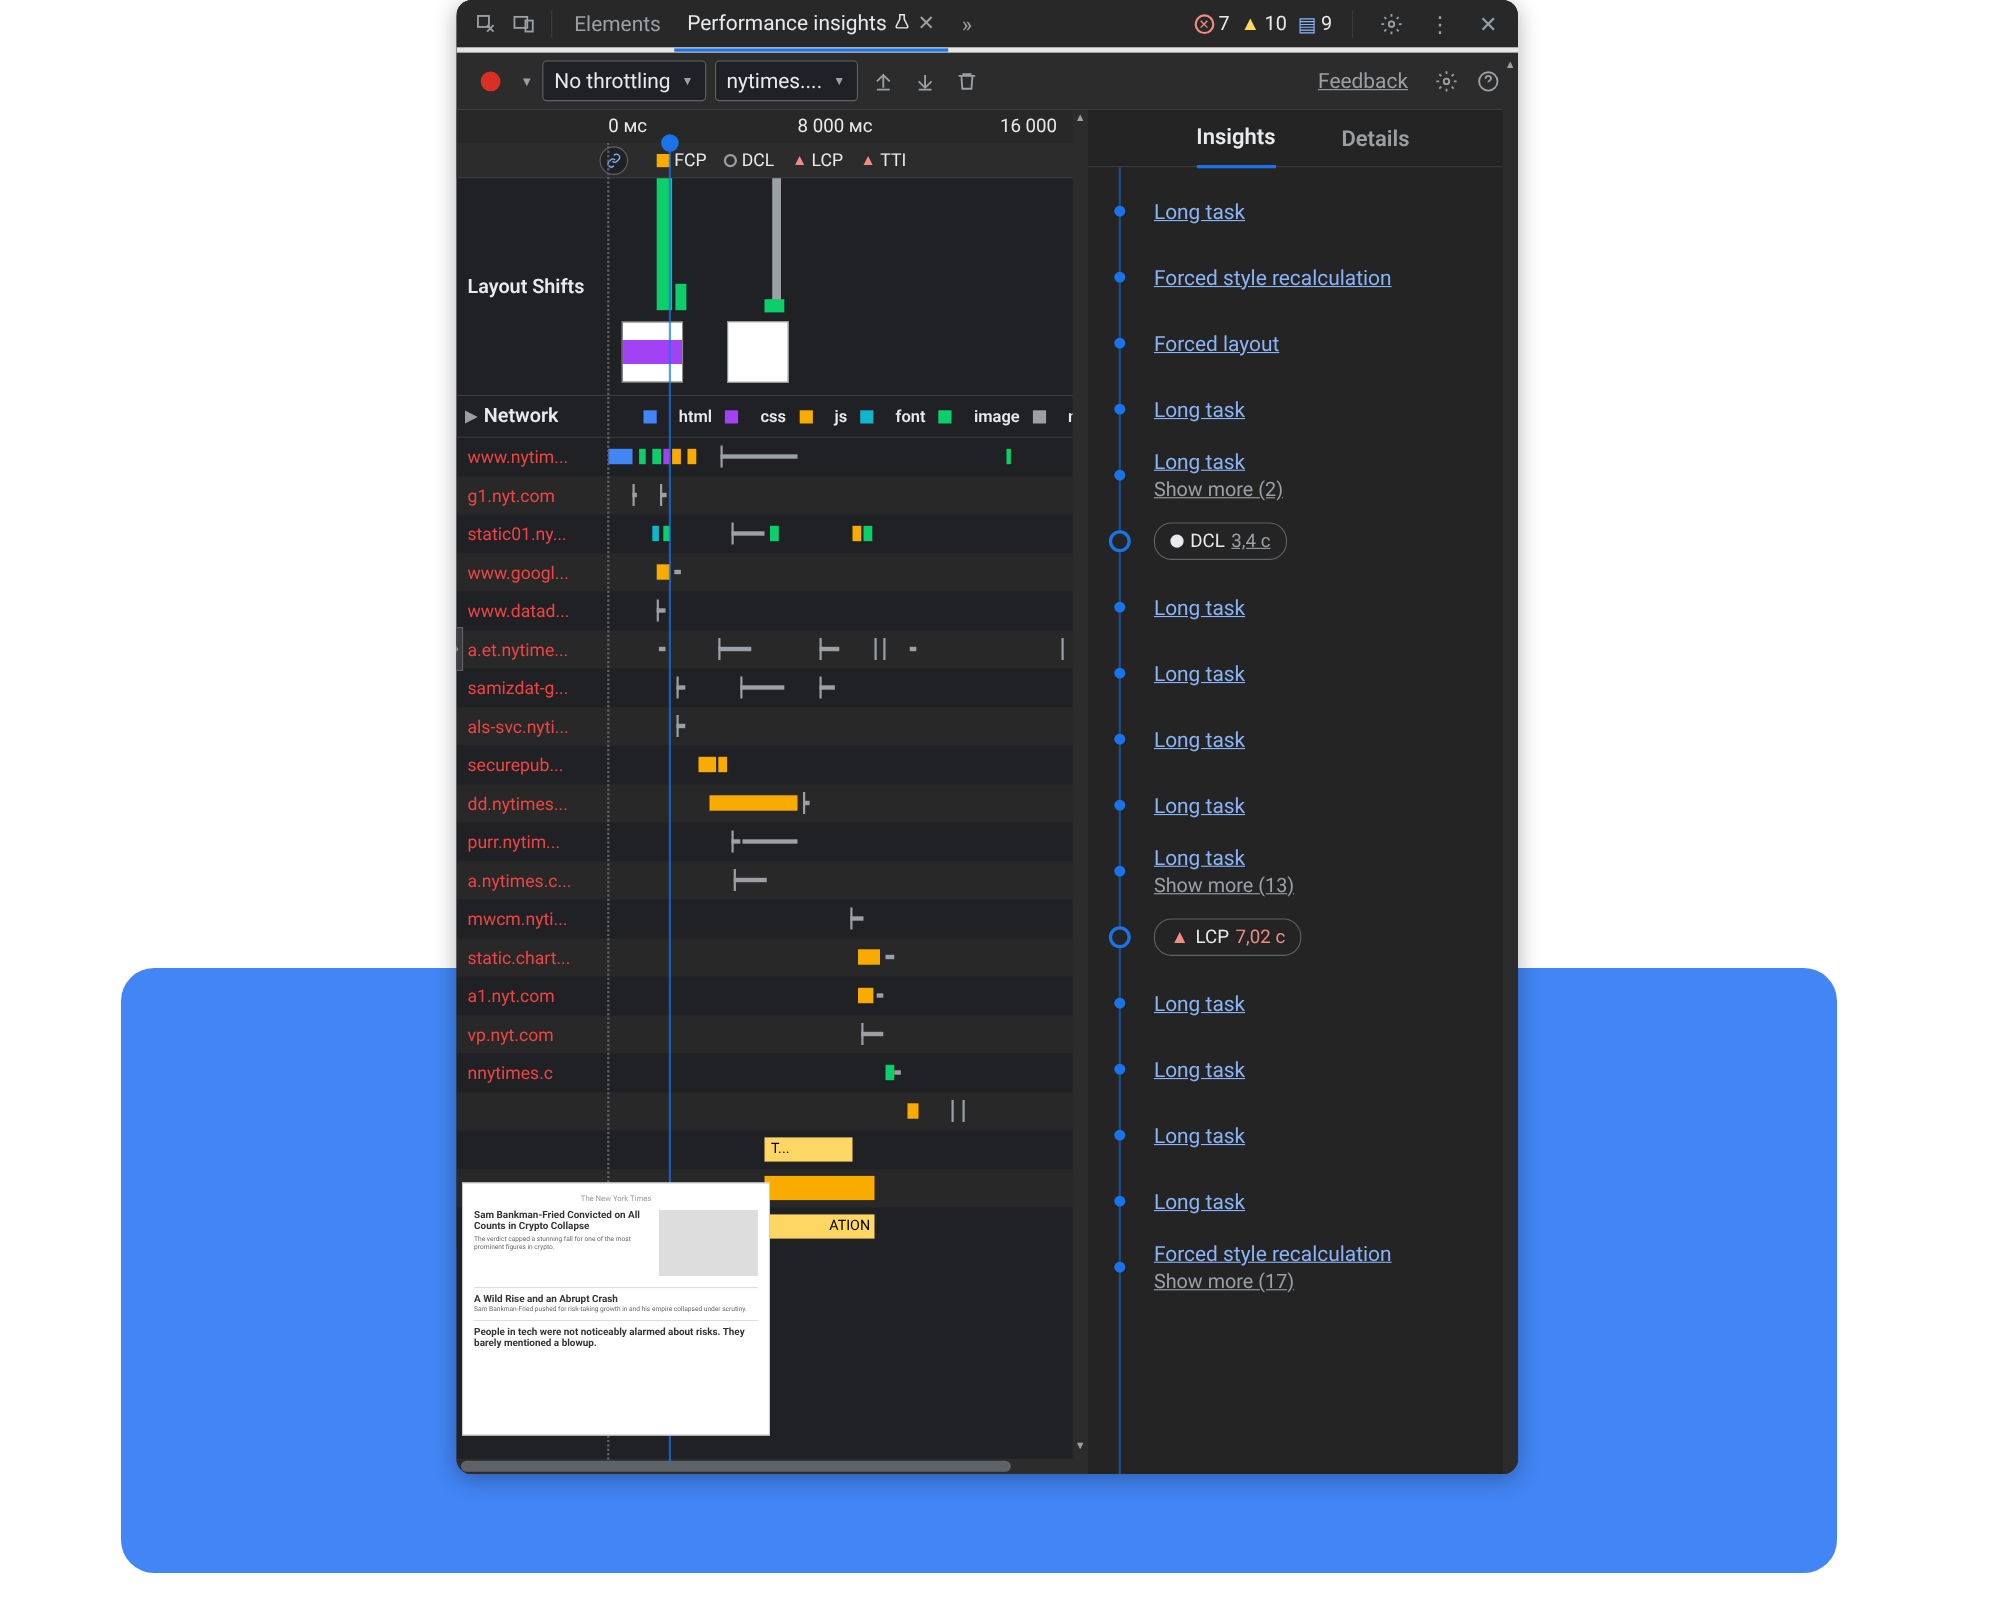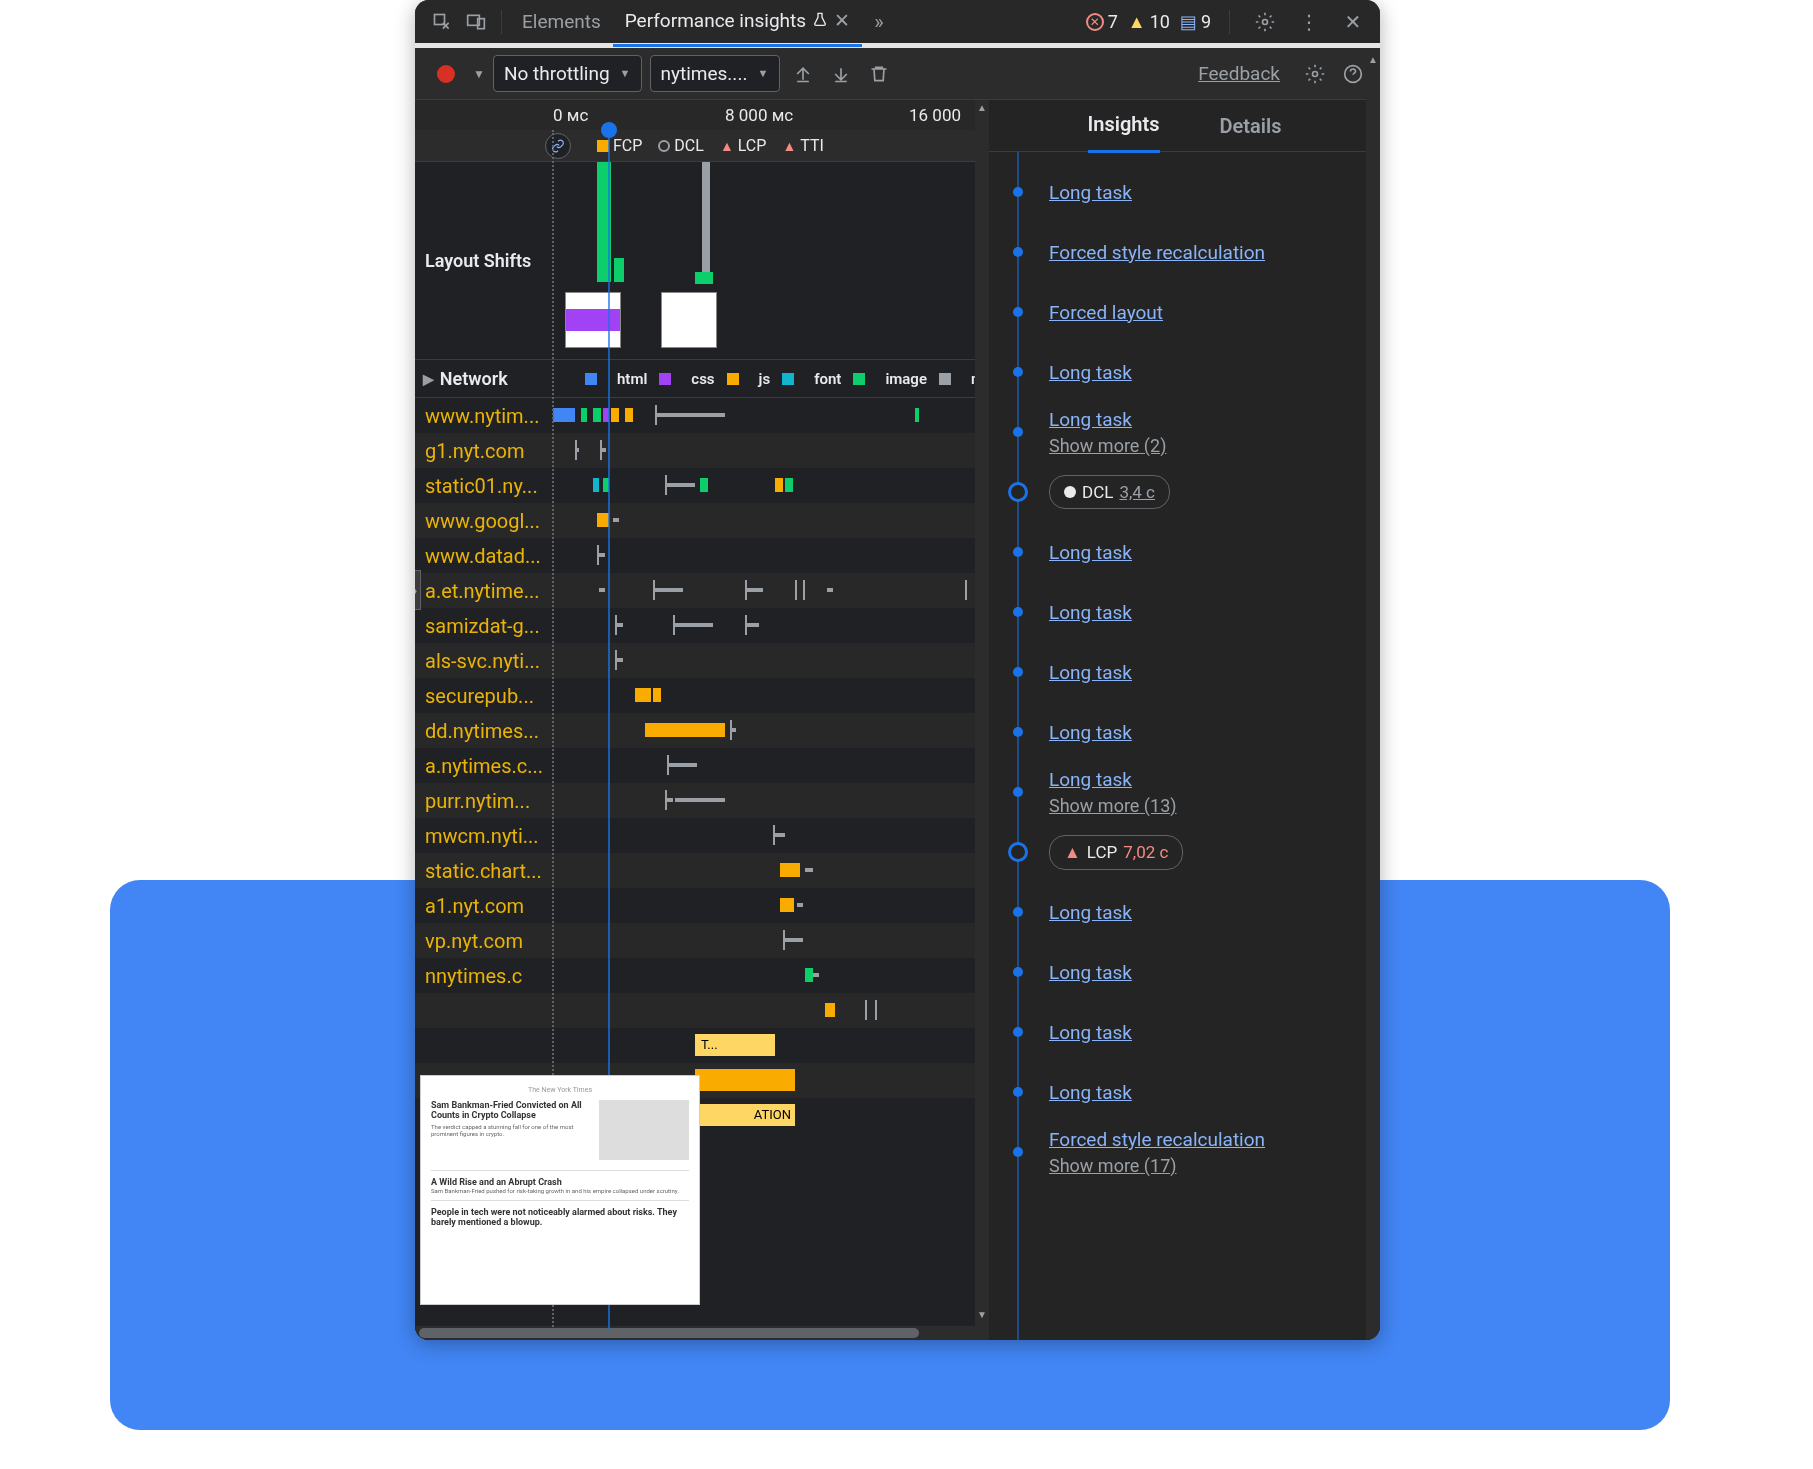--- a/index.html
+++ b/index.html
@@ -60,21 +60,21 @@
   .net-arrow { color: #9aa0a6; margin-right: 6px; font-size: 14px; }
   .legend { margin-left: auto; display: flex; gap: 12px; font-size: 15px; padding-right: 4px; }
   .legend-item { display: flex; align-items: center; gap: 20px; }
   .legend-sq { width: 12px; height: 12px; }
   
   
   .network-rows { overflow: hidden; }
   .net-row { height: 35px; display: flex; align-items: center; position: relative; }
   .net-row:nth-child(even) { background: #282828; }
   .net-row:nth-child(odd) { background: #202124; }
-  .net-label { width: 130px; padding-left: 10px; font-size: 20px; color: #eab308; white-space: nowrap; overflow: hidden; text-overflow: ellipsis; }
+  .net-label { width: 130px; padding-left: 10px; font-size: 16px; color: #ef4444; white-space: nowrap; overflow: hidden; text-overflow: ellipsis; }
   .net-track { flex: 1; position: relative; height: 100%; }
   .bar { position: absolute; height: 14px; top: 10px; }
   .thin { height: 4px; top: 15px; background: #9aa0a6; }
   .tick { width: 2px; height: 20px; top: 7px; background: #9aa0a6; position: absolute; }
   
   
   .right-tabs { height: 52px; display: flex; align-items: center; justify-content: center; gap: 60px; border-bottom: 1px solid #3c3c3c; }
   .right-tab { font-size: 20px; font-weight: 600; color: #9aa0a6; cursor: pointer; padding: 14px 0; }
   .right-tab.active { color: #e8eaed; border-bottom: 3px solid #1a73e8; }
   
@@ -375,32 +375,32 @@
           </div>
           <div class="net-row">
             <div class="net-label">dd.nytimes...</div>
             <div class="net-track">
               <div class="bar" style="left: 100px; width: 80px; background: rgb(249, 171, 0);"></div>
               <div class="bar thin" style="left: 185px; width: 6px;"></div>
               <div class="tick" style="left: 185px;"></div>
             </div>
           </div>
           <div class="net-row">
-            <div class="net-label">a.nytimes.c...</div>
-            <div class="net-track">
-              <div class="bar thin" style="left: 122px; width: 30px;"></div>
-              <div class="tick" style="left: 122px;"></div>
-            </div>
-          </div>
-          <div class="net-row">
             <div class="net-label">purr.nytim...</div>
             <div class="net-track">
               <div class="bar thin" style="left: 120px; width: 8px;"></div>
               <div class="tick" style="left: 120px;"></div>
               <div class="bar thin" style="left: 130px; width: 50px;"></div>
+            </div>
+          </div>
+          <div class="net-row">
+            <div class="net-label">a.nytimes.c...</div>
+            <div class="net-track">
+              <div class="bar thin" style="left: 122px; width: 30px;"></div>
+              <div class="tick" style="left: 122px;"></div>
             </div>
           </div>
           <div class="net-row">
             <div class="net-label">mwcm.nyti...</div>
             <div class="net-track">
               <div class="bar thin" style="left: 228px; width: 12px;"></div>
               <div class="tick" style="left: 228px;"></div>
             </div>
           </div>
           <div class="net-row">

